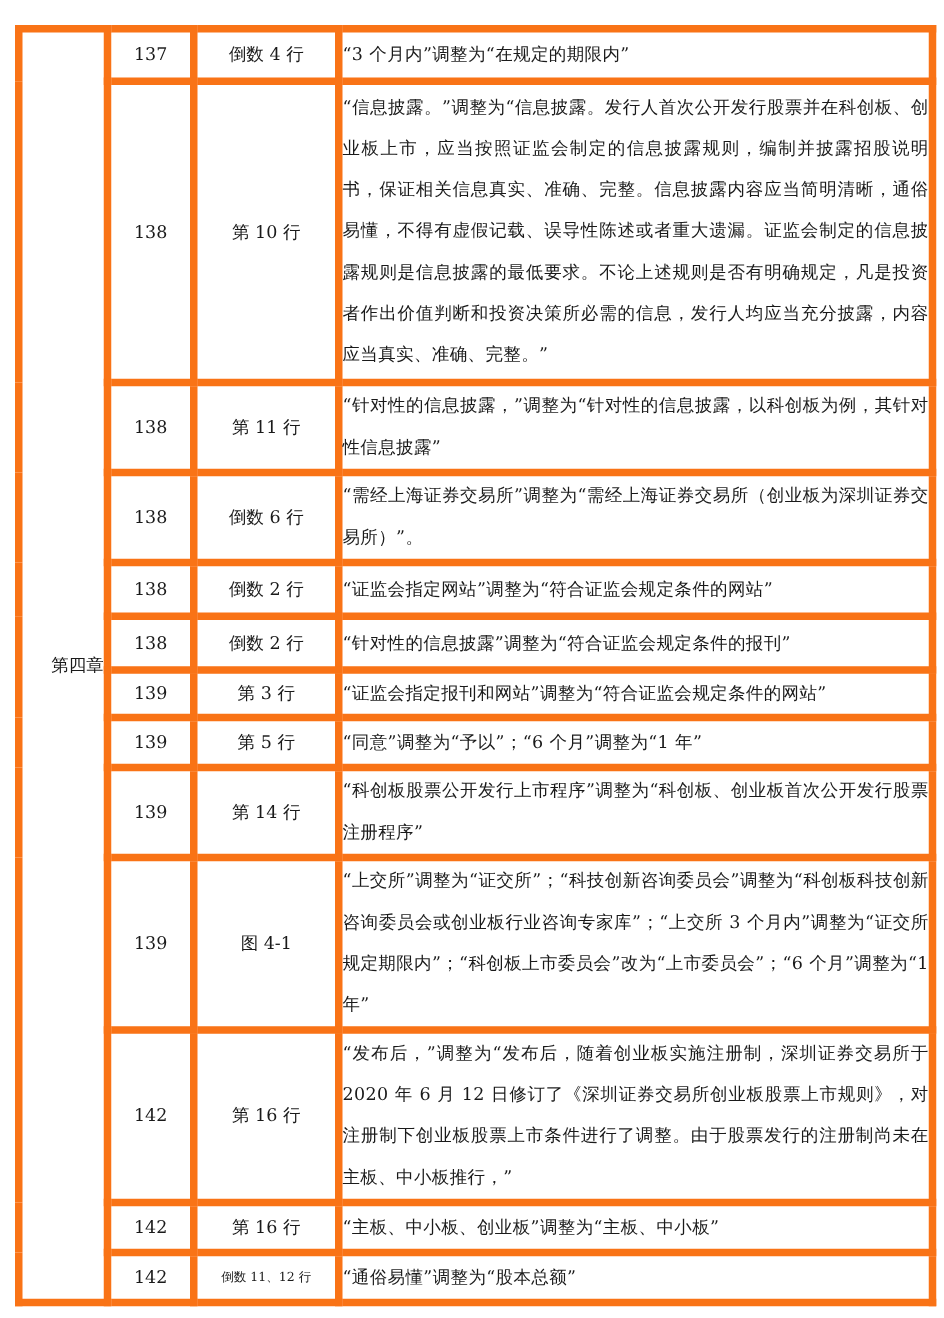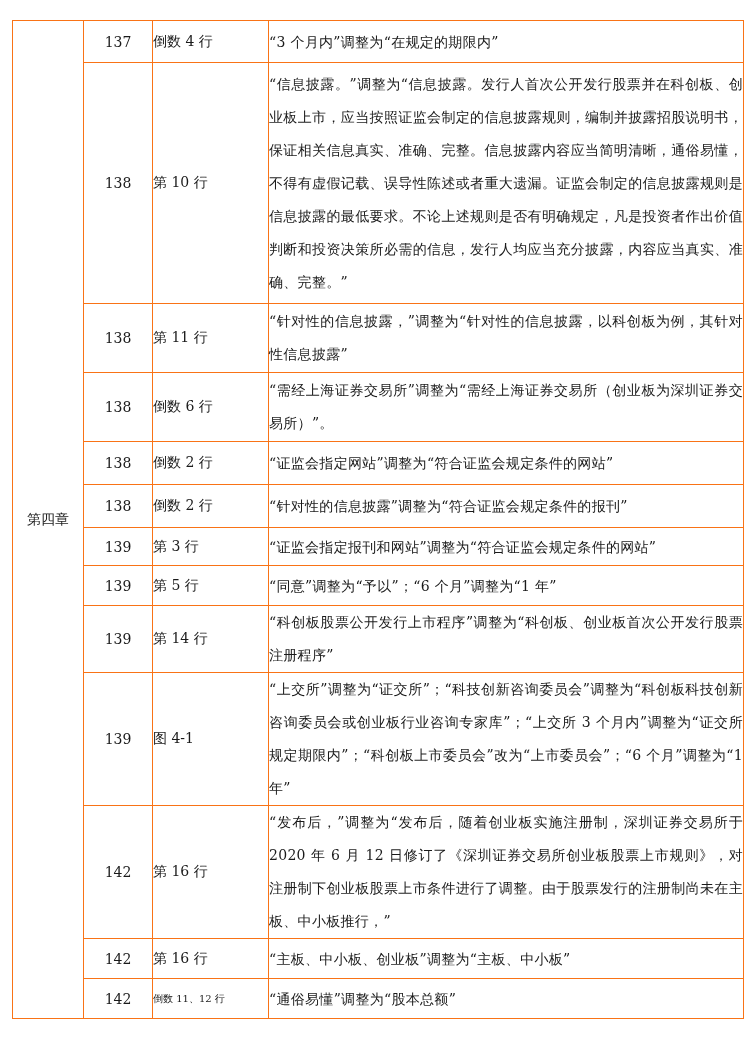--- a/index.html
+++ b/index.html
@@ -1,23 +1,23 @@
 <!DOCTYPE html>
 <html><head>
 <meta charset="utf-8">
 <style>
   html, body { margin: 0; padding: 0; background: #ffffff; }
   body { width: 755px; height: 1054px; position: relative; overflow: hidden;
          font-family: "DejaVu Serif", "Liberation Serif", serif; color: #1a1a1a; }
   table.errata { position: absolute; left: 12px; top: 20px; width: 731px;
                  border-collapse: collapse; table-layout: fixed; }
-  table.errata td { border: 1px solid #f97316; padding: 0; vertical-align: middle; }
-  td.chapter { text-align: center; font-size: 14px; border-left: 1.5px solid #333; border-bottom: 1.5px solid #333; }
+  table.errata td { border: 6px solid #f97316; padding: 0; vertical-align: middle; }
+  td.chapter { text-align: right; font-size: 14px; border-left: 1.5px solid #333; border-bottom: 1.5px solid #333; }
   td.page { text-align: center; font-size: 14px; }
-  td.line { text-align: left; font-size: 14px; }
+  td.line { text-align: center; font-size: 14px; }
   td.line.small { font-size: 10px; }
   td.desc { font-size: 14px; line-height: 33px; padding: 0 9px 0 10px; text-align: justify; letter-spacing: 0.3px; }
   td.desc.single { line-height: 20px; }
 </style>
 </head>
 <body>
 
 <table class="errata">
   <colgroup>
     <col style="width:71px">

